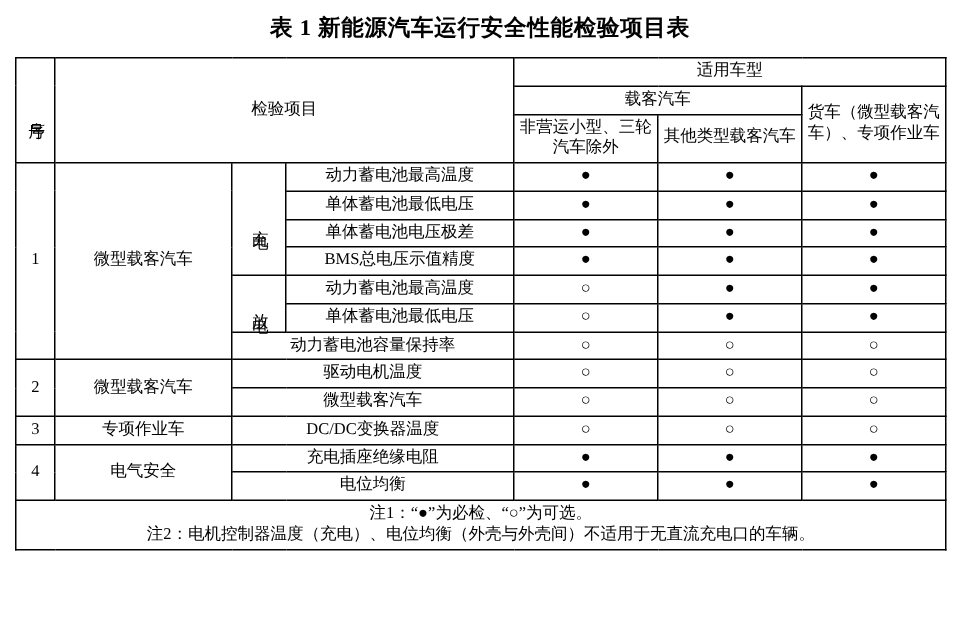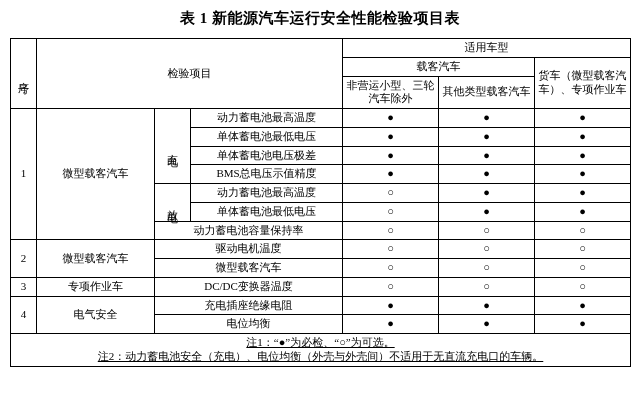--- a/index.html
+++ b/index.html
@@ -86,21 +86,20 @@
   }
   .mark {
     font-size: 11px;
     line-height: 1;
   }
   .notes-cell {
     text-align: left;
     font-size: 10.5px;
     line-height: 1.5;
     padding: 3px 6px 4px 6px;
-    text-decoration: underline;
   }
   .note-line { white-space: nowrap; }
 </style>
 </head>
 <body>
 
 <div id="page">
 
   <div class="doc-title">表 1  新能源汽车运行安全性能检验项目表</div>
 
@@ -218,19 +217,19 @@
       <tr>
         <td colspan="2" class="item-cell">电位均衡</td>
         <td class="mark">●</td>
         <td class="mark">●</td>
         <td class="mark">●</td>
       </tr>
 
       <tr>
         <td colspan="7" class="notes-cell">
           <div class="note-line">注1：“●”为必检、“○”为可选。</div>
-          <div class="note-line">注2：动力蓄电池安全（充电）、电位均衡（外壳与外壳间）不适用于无直流充电口的车辆。</div>
+          <div class="note-line">注2：电机控制器温度（充电）、电位均衡（外壳与外壳间）不适用于无直流充电口的车辆。</div>
         </td>
       </tr>
     </tbody>
   </table>
 
 </div>
 
 </body></html>

